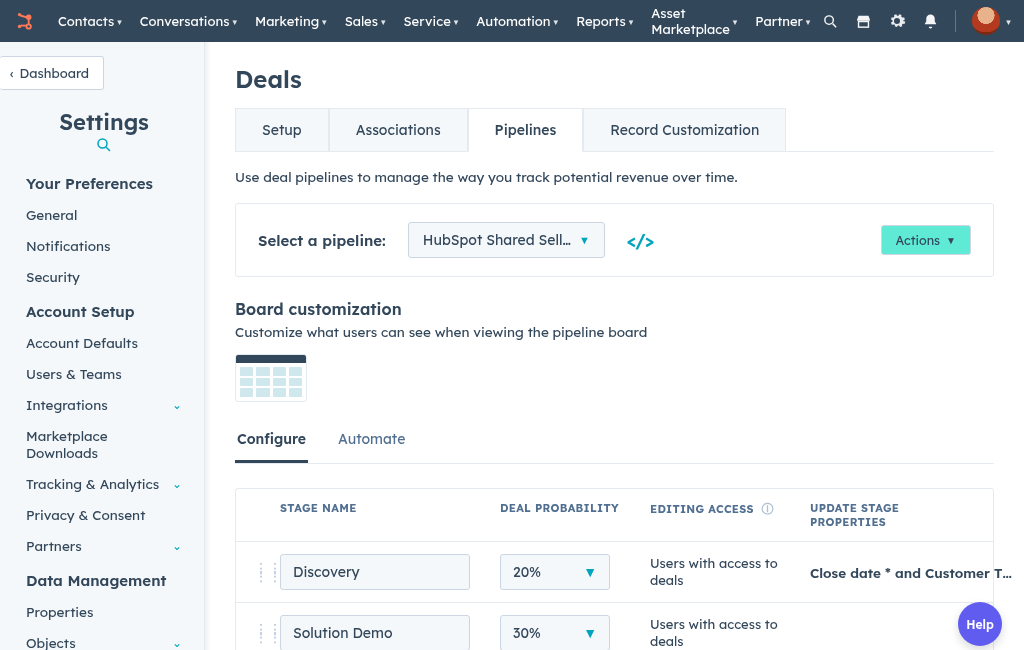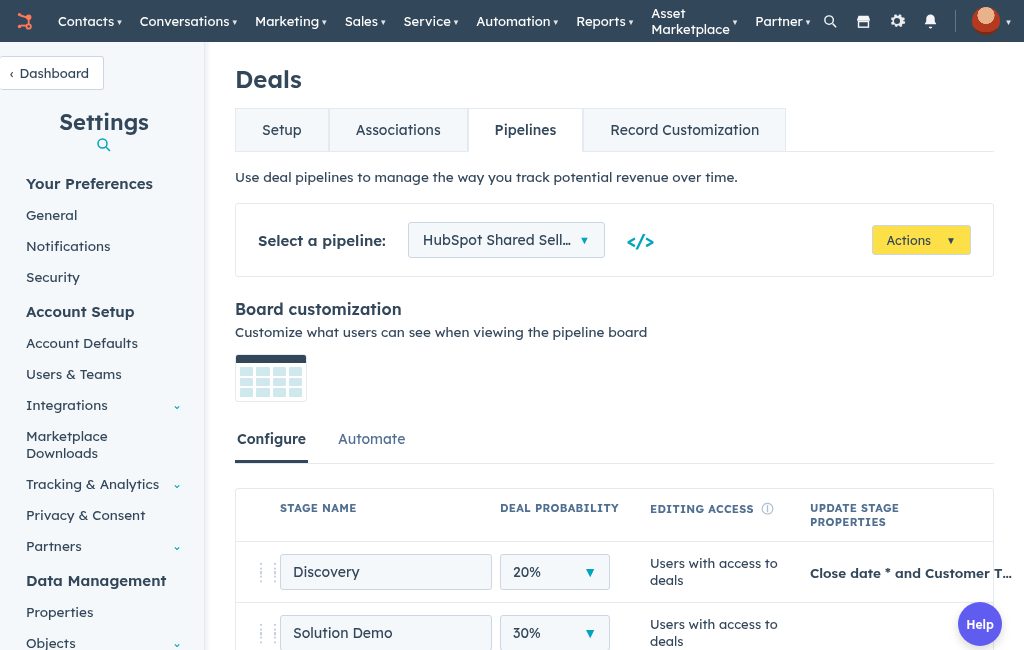--- a/index.html
+++ b/index.html
@@ -41,21 +41,21 @@
   h1.page-title{font-size:24px;font-weight:600;margin:22px 0 14px;}
   .tabs{display:flex;border-bottom:1px solid var(--border-light);}
   .tab{padding:12px 26px;font-size:14px;color:var(--text);border:1px solid var(--border-light);border-bottom:none;background:#f5f8fa;cursor:pointer;}
   .tab.active{background:#fff;border-bottom:1px solid #fff;margin-bottom:-1px;font-weight:500;}
   .desc{margin:16px 0 18px;color:var(--text);font-size:13.5px;}
   .pipeline-box{border:1px solid var(--border-light);border-radius:3px;padding:18px 22px;display:flex;align-items:center;gap:22px;}
   .pipeline-label{font-weight:600;font-size:15px;}
   .select{border:1px solid var(--border);border-radius:3px;background:#f5f8fa;padding:8px 14px;display:flex;align-items:center;gap:8px;font-size:14px;color:var(--text);cursor:pointer;min-width:160px;justify-content:space-between;}
   .select .caret{color:var(--teal);font-size:11px;}
   .code-ico{color:var(--teal);font-size:18px;font-weight:600;letter-spacing:-1px;}
-  .actions-btn{margin-left:auto;border:1px solid var(--border);background:#fde047;border-radius:3px;padding:6px 14px;font-size:12.5px;display:flex;align-items:center;gap:15px;cursor:pointer;color:var(--text);}
+  .actions-btn{margin-left:auto;border:1px solid var(--border);background:#5eead4;border-radius:3px;padding:6px 14px;font-size:12.5px;display:flex;align-items:center;gap:6px;cursor:pointer;color:var(--text);}
   h3.section-title{font-size:16px;font-weight:600;margin:22px 0 4px;}
   .section-sub{font-size:13.5px;margin:0 0 14px;color:var(--text);}
   .card-row{display:flex;gap:16px;align-items:flex-start;margin-bottom:18px;}
   .mini-board{width:72px;height:48px;border:1px solid var(--border-light);border-radius:3px;background:linear-gradient(#33475b,#33475b) 0 0/100% 8px no-repeat,#fff;display:flex;gap:3px;padding:12px 4px 4px;}
   .mini-col{flex:1;display:flex;flex-direction:column;gap:2px;}
   .mini-cell{flex:1;background:#cfe8ee;border-radius:1px;}
   .card-link{color:var(--link);font-weight:600;font-size:14px;cursor:pointer;}
   .card-desc{font-size:12.5px;color:var(--text-light);margin-top:2px;}
   .subtabs{display:flex;border-bottom:1px solid var(--border-light);gap:28px;margin-top:8px;}
   .subtab{padding:10px 2px 12px;font-size:14px;color:var(--text-light);cursor:pointer;border-bottom:3px solid transparent;}
@@ -63,21 +63,21 @@
   
   .stage-table{margin-top:24px;border:1px solid var(--border-light);border-radius:3px;}
   .th-row{display:flex;padding:12px 18px;font-size:11px;font-weight:700;letter-spacing:.3px;color:var(--text-light);text-transform:uppercase;border-bottom:1px solid var(--border-light);}
   .col-handle{width:26px;}
   .col-name{flex:0 0 220px;}
   .col-prob{flex:0 0 150px;}
   .col-access{flex:0 0 160px;}
   .col-update{flex:1;}
   .tr{display:flex;align-items:center;padding:12px 18px;border-bottom:1px solid var(--border-light);}
   .handle{color:#b0c1d4;cursor:grab;font-size:14px;line-height:8px;}
-  .stage-input{border:1px solid var(--border);background:#f5f8fa;border-radius:3px;padding:8px 12px;width:212px;font-size:14px;color:var(--text);}
+  .stage-input{border:1px solid var(--border);background:#f5f8fa;border-radius:3px;padding:8px 12px;width:190px;font-size:14px;color:var(--text);}
   .prob-select{border:1px solid var(--border);background:#f5f8fa;border-radius:3px;padding:8px 12px;width:110px;display:flex;justify-content:space-between;align-items:center;font-size:14px;cursor:pointer;}
   .access-text{font-size:13px;color:var(--text);line-height:1.3;}
   .update-text{font-size:13.5px;font-weight:600;white-space:nowrap;overflow:hidden;text-overflow:ellipsis;}
   .info-ico{color:#b0c1d4;font-size:12px;margin-left:4px;}
   
   .help-btn{position:fixed;right:22px;bottom:4px;background:#605cf0;color:#fff;border-radius:50%;width:44px;height:44px;display:flex;align-items:center;justify-content:center;font-size:12px;font-weight:600;cursor:pointer;box-shadow:0 4px 10px rgba(0,0,0,.15);}
   .scroll-edge{position:absolute;top:42px;left:205px;width:6px;height:calc(100% - 42px);background:linear-gradient(90deg,rgba(0,0,0,.06),transparent);}
 </style>
 </head>
 <body>

